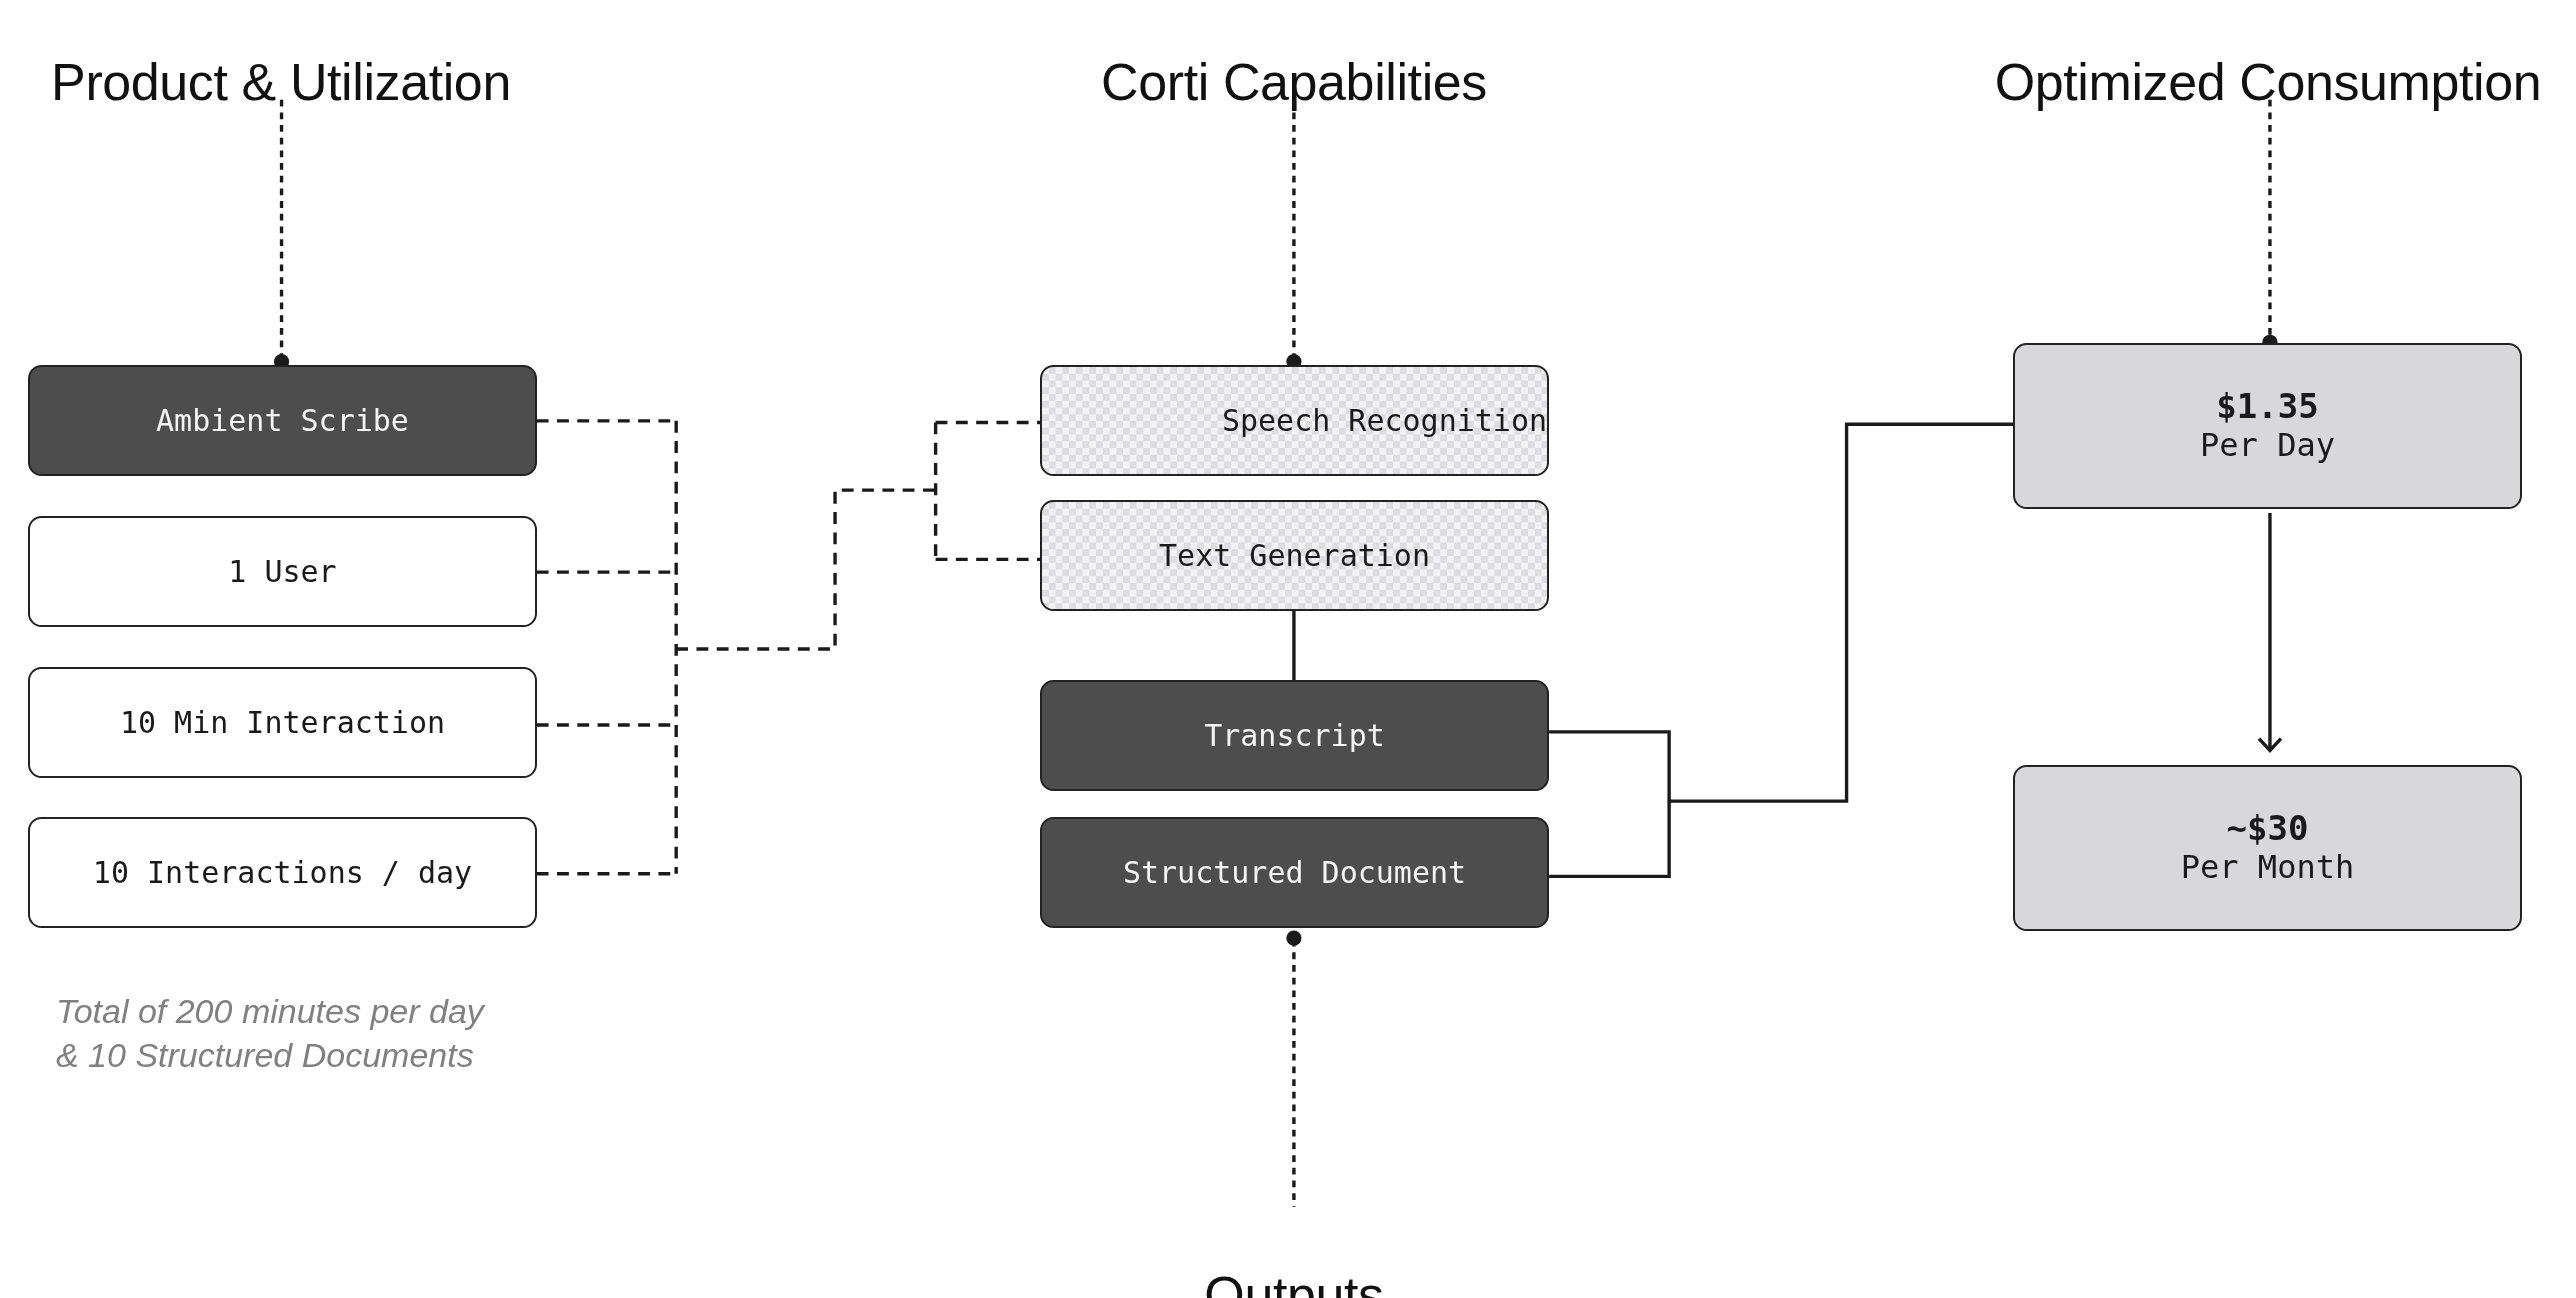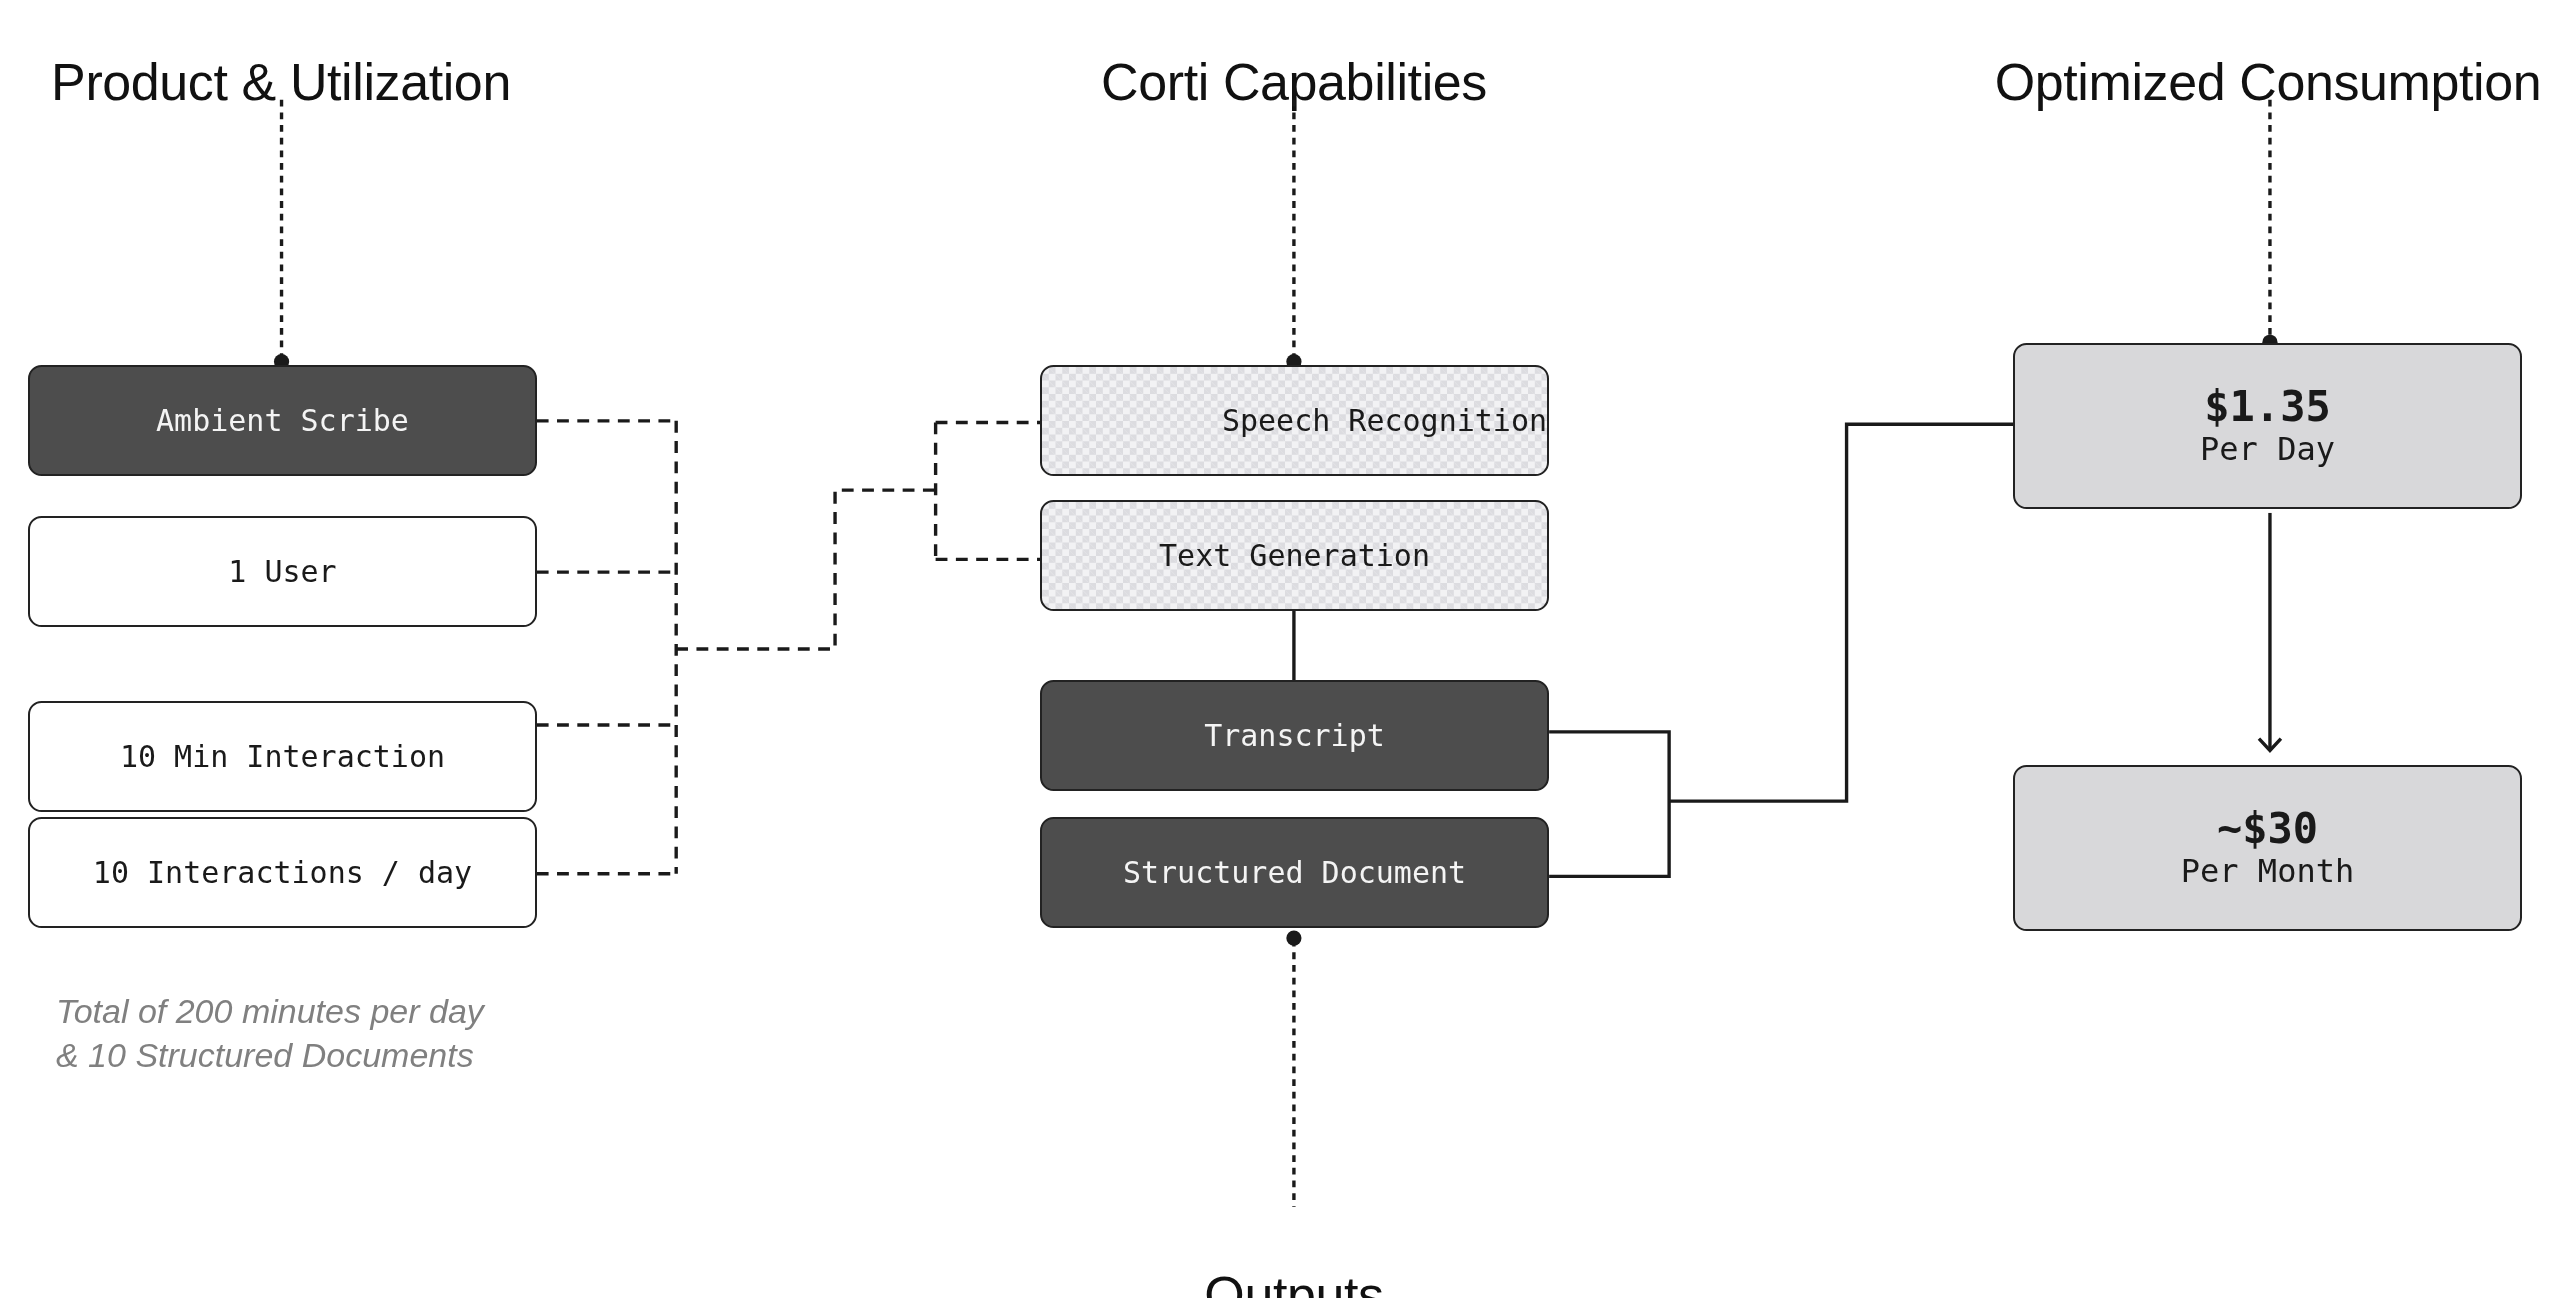--- a/index.html
+++ b/index.html
@@ -8,21 +8,21 @@
   .box { position:absolute; width:509px; height:111px; box-sizing:border-box; border:2.5px solid #222; border-radius:13.5px; display:flex; align-items:center; justify-content:center; font-family:"DejaVu Sans Mono", monospace; font-size:30px; }
   .dark { background:#4d4d4d; color:#f4f4f4; }
   .light { background:#ffffff; color:#1a1a1a; }
   .checker { color:#1a1a1a;
     background-color:#f2f2f4;
     background-image:
       linear-gradient(45deg, #dcdce0 25%, transparent 25%, transparent 75%, #dcdce0 75%),
       linear-gradient(45deg, #dcdce0 25%, transparent 25%, transparent 75%, #dcdce0 75%);
     background-size:13.5px 13.5px; background-position:0 0, 6.8px 6.8px; }
   .price { background:#d8d8da; color:#1a1a1a; height:166px; flex-direction:column; }
-  .price .amt { font-size:42px; font-weight:bold; line-height:1.1; }
+  .price .amt { font-size:34px; font-weight:bold; line-height:1.1; }
   .price .per { font-size:32px; line-height:1.2; }
   .note { position:absolute; left:56px; top:989px; font-family:"Liberation Sans", sans-serif; font-style:italic; font-size:34px; line-height:44px; color:#808080; }
   svg.wires { position:absolute; left:0; top:0; }
 </style>
 </head>
 <body>
 
 <div class="heading" style="left:281px; top:12px;">Product &amp; Utilization</div>
 <div class="heading" style="left:1294px; top:12px;">Corti Capabilities</div>
 <div class="heading" style="left:2268px; top:12px;">Optimized Consumption</div>
@@ -61,21 +61,21 @@
     <circle cx="1531" cy="1110" r="9"></circle>
   </g>
 </svg>
 
 <div class="box dark" style="left:28px; top:365px;">
   <span>Ambient Scribe</span>
 </div>
 <div class="box light" style="left:28px; top:516px;">
   <span>1 User</span>
 </div>
-<div class="box light" style="left:28px; top:701px;">
+<div class="box light" style="left:28px; top:667px;">
   <span>10 Min Interaction</span>
 </div>
 <div class="box light" style="left:28px; top:817px;">
   <span>10 Interactions / day</span>
 </div>
 
 <div class="note">
   <div>Total of 200 minutes per day</div>
   <div>&amp; 10 Structured Documents</div>
 </div>

